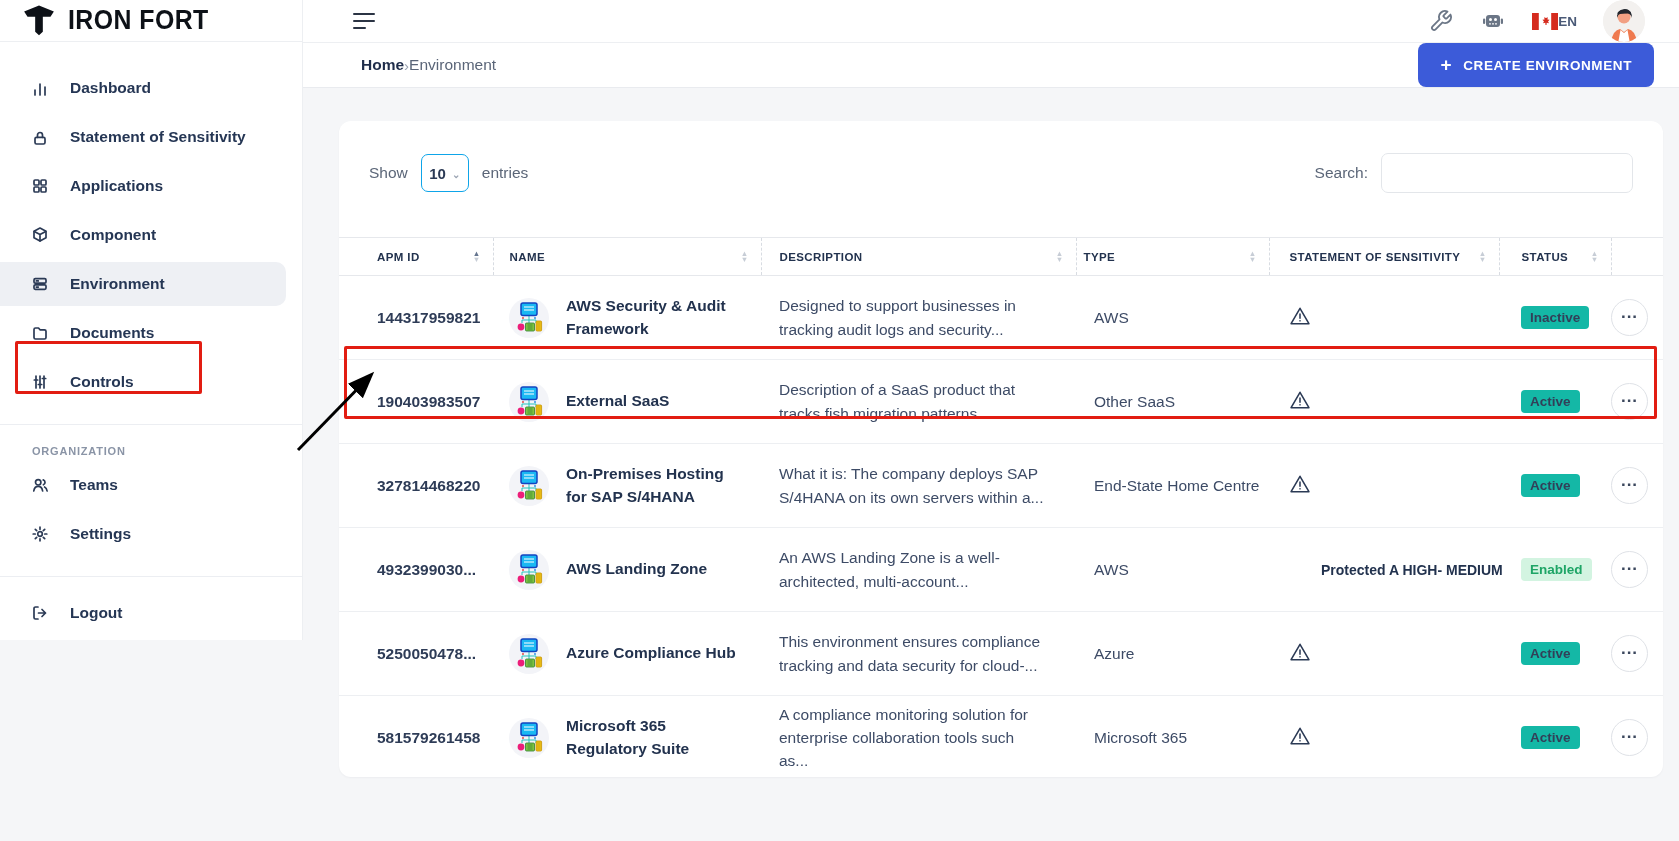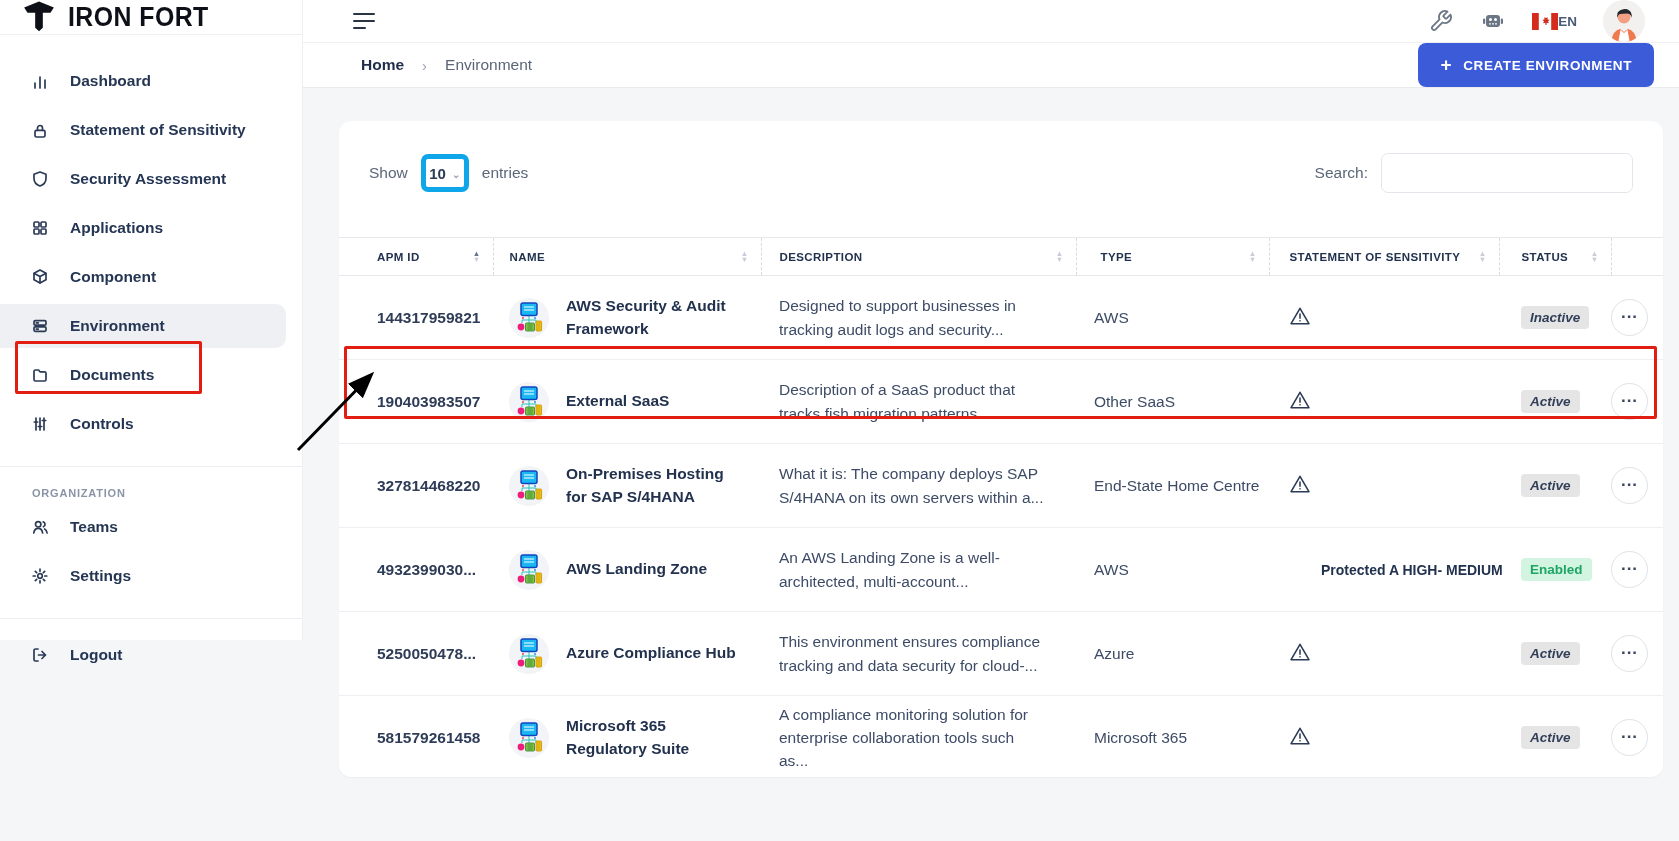--- a/index.html
+++ b/index.html
@@ -30,61 +30,61 @@
   .hamburger span:nth-child(2){ width:22px; }
   .hamburger span:nth-child(3){ width:13px; }
   .top-right { display:flex; align-items:center; gap:26px; }
   .top-icon { width:26px; height:26px; display:flex; align-items:center; justify-content:center; cursor:pointer; }
   .lang { display:flex; align-items:center; cursor:pointer; }
   .lang-code { font-size:13.5px; font-weight:600; color:#4a5a77; }
   .avatar { width:42px; height:42px; border-radius:50%; overflow:hidden; background:#f3f1ef; cursor:pointer; }
 
   
   .crumb-bar { height:76px; background:#fff; border-bottom:1px solid #e9ebef; display:flex; align-items:center; justify-content:space-between; padding:0 25px 0 58px; }
-  .crumbs { display:flex; align-items:center; gap:18px; font-size:15.5px; }
+  .crumbs { display:flex; align-items:center; gap:0; font-size:15.5px; }
   .crumb-home { font-weight:700; color:#1f2d4a; cursor:pointer; }
   .crumb-sep { color:#9aa3b2; font-size:15px; }
   .crumb-cur { color:#5a6578; }
   .create-btn { height:44px; padding:0 22px; background:#3c5bd9; color:#fff; border:none; border-radius:8px; font-family:"Liberation Sans",sans-serif; font-size:13.5px; font-weight:700; letter-spacing:.6px; display:flex; align-items:center; gap:11px; cursor:pointer; }
   .create-btn .plus { font-size:19px; font-weight:700; line-height:1; transform:translateY(-1px); }
 
   
   .content { flex:1; padding:33px 16px 0 36px; background:#f5f6f8; }
   .card { background:#fff; border-radius:12px; height:656px; overflow:hidden; box-shadow:0 1px 2px rgba(20,30,60,.04); }
 
   .controls { margin:32px 30px 0 30px; display:flex; align-items:center; justify-content:space-between; }
   .show-group { display:flex; align-items:center; gap:13px; font-size:15.5px; color:#5b6678; }
-  .page-size { min-width:48px; height:38px; border:5px solid #0ea5e9; border-radius:7px; display:flex; align-items:center; justify-content:center; gap:6px; font-size:15px; font-weight:600; color:#2b3a55; cursor:pointer; }
+  .page-size { min-width:48px; height:38px; border:1px solid #0ea5e9; border-radius:7px; display:flex; align-items:center; justify-content:center; gap:6px; font-size:15px; font-weight:600; color:#2b3a55; cursor:pointer; }
   .page-size .chev { font-size:10px; color:#9aa3b2; transform:translateY(1px); }
   .search-group { display:flex; align-items:center; gap:13px; font-size:15.5px; color:#5b6678; }
   .search-input { width:252px; height:40px; border:1px solid #e3e6ea; border-radius:7px; outline:none; padding:0 12px; font-size:15px; font-family:"Liberation Sans",sans-serif; color:#2b3a55; }
 
   
   table.env-table { width:1324px; border-collapse:collapse; table-layout:fixed; margin-top:44px; }
   col.c-id{width:154px} col.c-name{width:268px} col.c-desc{width:315px} col.c-type{width:193px} col.c-sos{width:230px} col.c-status{width:112px} col.c-act{width:52px}
   thead th { height:38px; border-top:1px solid #e6e8ec; border-bottom:1px solid #e6e8ec; font-size:11.5px; font-weight:700; letter-spacing:.4px; color:#22324e; text-align:left; vertical-align:middle; cursor:pointer; }
   thead th:not(:first-child){ border-left:1px dashed #d8dce2; }
   .th-inner { display:flex; align-items:center; justify-content:space-between; padding-right:12px; }
-  .th-pad-id{padding-left:38px} .th-pad-name{padding-left:16px} .th-pad-desc{padding-left:18px} .th-pad-type{padding-left:24px} .th-pad-sos{padding-left:20px} .th-pad-status{padding-left:22px}
+  .th-pad-id{padding-left:38px} .th-pad-name{padding-left:16px} .th-pad-desc{padding-left:18px} .th-pad-type{padding-left:7px} .th-pad-sos{padding-left:20px} .th-pad-status{padding-left:22px}
   .sorter { display:flex; flex-direction:column; line-height:6px; font-size:7.5px; color:#c7cdd6; }
   .sorter .asc.on { color:#65758f; }
   tbody td { height:84px; border-bottom:1px solid #edeff2; vertical-align:middle; font-size:15.5px; }
   td.cell-id { padding-left:38px; font-weight:600; color:#2e3c57; }
   td.cell-name { padding-left:16px; }
   .name-wrap { display:flex; align-items:center; gap:17px; }
   .env-ill { width:40px; height:40px; flex:0 0 40px; }
   .env-name { font-weight:700; color:#22324e; line-height:1.45; max-width:175px; }
   td.cell-desc { padding-left:18px; }
   .desc-text { color:#3d4b66; line-height:1.5; max-width:268px; display:block; }
   td.cell-type { padding-left:18px; color:#3d4b66; }
   td.cell-sos { padding-left:20px; }
   .sos-protected { display:flex; align-items:center; gap:7px; font-size:14px; font-weight:700; color:#22324e; white-space:nowrap;padding-left:32px; }
   td.cell-status { padding-left:22px; }
   .badge { display:inline-block; padding:4px 9px; border-radius:4px; font-size:13.5px; font-weight:600; }
-  .badge--gray { background:#e5e5e5; color:#323f58;font-style:italic; }
+  .badge--gray { background:#14b8a6; color:#323f58; }
   .badge--green { background:#d3f4e1; color:#1ea566; }
   .dots-btn { width:37px; height:37px; border-radius:50%; border:1px solid #dfe2e7; background:#fff; display:flex; align-items:center; justify-content:center; cursor:pointer; }
   .dots-btn span { font-size:17px; font-weight:700; color:#3a465c; letter-spacing:1px; transform:translateY(-5px); }
 
   
   .annot { position:absolute; border:3px solid #e21d12; border-radius:2px; pointer-events:none; z-index:20; }
   .annot-sidebar { left:15px; top:341px; width:187px; height:53px; }
   .annot-row { left:344px; top:346px; width:1313px; height:73px; }
   .annot-arrow { position:absolute; left:288px; top:362px; z-index:21; pointer-events:none; }
 </style>
@@ -111,28 +111,20 @@
         <span>Dashboard</span>
       </div>
       <div class="nav-item">
         <span class="nav-icon">
             <svg viewBox="0 0 20 20">
               <rect x="5" y="10.3" width="10" height="6.7" rx="1.5"></rect>
               <path d="M7.5 10.3V8a2.5 2.5 0 0 1 5 0v2.3"></path>
             </svg>
           </span>
         <span>Statement of Sensitivity</span>
-      </div>
-      <div class="nav-item">
-        <span class="nav-icon">
-            <svg viewBox="0 0 20 20">
-              <path d="M10 3l6 2.2v4.3c0 3.8-2.6 6.3-6 7.5-3.4-1.2-6-3.7-6-7.5V5.2z"></path>
-            </svg>
-          </span>
-        <span>Security Assessment</span>
       </div>
       <div class="nav-item">
         <span class="nav-icon">
             <svg viewBox="0 0 20 20">
               <rect x="4" y="4" width="5" height="5" rx="1"></rect>
               <rect x="11" y="4" width="5" height="5" rx="1"></rect>
               <rect x="4" y="11" width="5" height="5" rx="1"></rect>
               <rect x="11" y="11" width="5" height="5" rx="1"></rect>
             </svg>
           </span>

